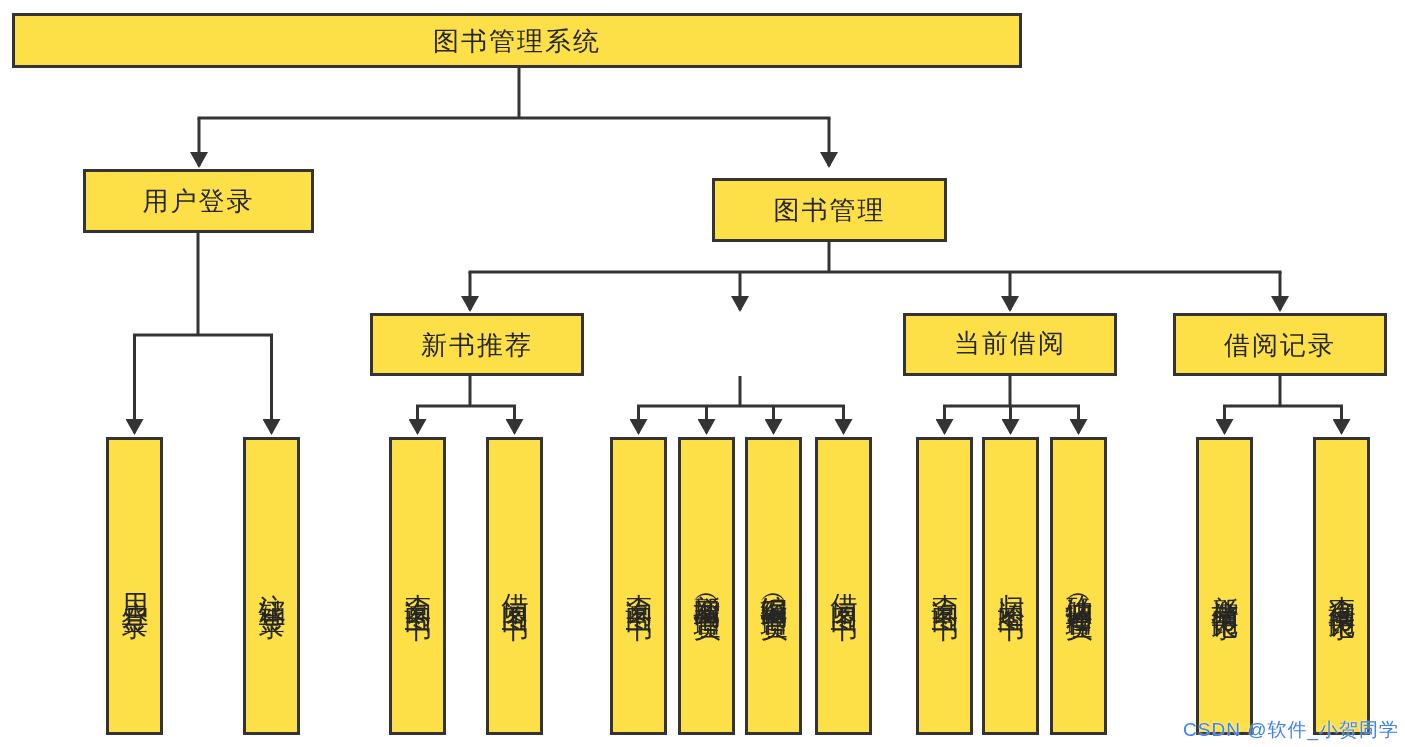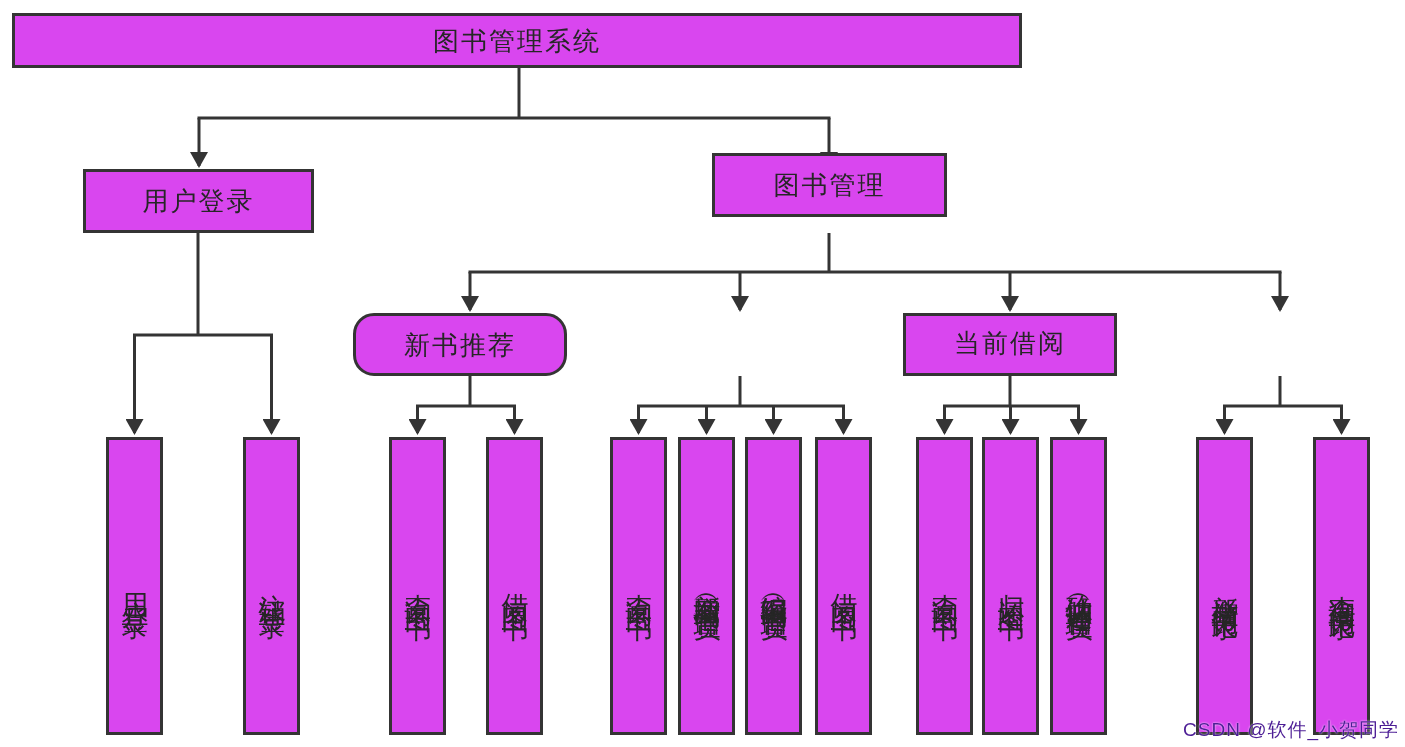--- a/index.html
+++ b/index.html
@@ -12,38 +12,38 @@
     overflow: hidden;
   }
   .connectors {
     position: absolute;
     left: 0; top: 0;
     width: 1405px; height: 747px;
   }
   .box {
     position: absolute;
     box-sizing: border-box;
-    background: #d946ef;
+    background: #fde047;
     border: 3px solid #343434;
     display: flex;
     align-items: center;
     justify-content: center;
     color: #262626;
   }
   .h-label {
     font-size: 26px;
     letter-spacing: 2px;
     white-space: nowrap;
     line-height: 1;
   }
   .box-root   { left: 12px;  top: 13px;  width: 1010px; height: 55px; }
   .box-l2-a   { left: 83px;  top: 169px; width: 231px;  height: 64px; }
-  .box-l2-b   { left: 712px; top: 153px; width: 235px;  height: 64px; }
+  .box-l2-b   { left: 712px; top: 178px; width: 235px;  height: 64px; }
   .box-l3     { top: 313px;  width: 214px; height: 63px; }
-  .box-l3-a   { left: 353px; border-radius: 21px; }
+  .box-l3-a   { left: 370px; }
   .box-l3-b   { left: 633px; }
   .box-l3-c   { left: 903px; font-family: Liberation Mono, monospace; }
   .box-l3-d   { left: 1173px; }
   .leaf       { top: 437px; width: 57px; height: 298px; }
   .v-label {
     writing-mode: vertical-rl;
     text-orientation: mixed;
     font-size: 27px;
     line-height: 1;
     color: #262626;
@@ -63,21 +63,21 @@
   .leaf-10 { left: 982px; }
   .leaf-11 { left: 1050px; }
   .leaf-12 { left: 1196px; }
   .leaf-13 { left: 1313px; }
   .watermark {
     position: absolute;
     right: 6px;
     bottom: 4px;
     font-size: 19px;
     letter-spacing: 1px;
-    color: #4c1d95;
+    color: #3b82f6;
     text-shadow: 0 0 2px #ffffff;
     white-space: nowrap;
   }
 </style>
 </head>
 <body>
 
 <div class="canvas">
 
   <svg class="connectors" viewBox="0 0 1405 747" xmlns="http://www.w3.org/2000/svg">
@@ -140,20 +140,23 @@
   <div class="box box-l2-b">
     <span class="h-label">图书管理</span>
   </div>
 
   <div class="box box-l3 box-l3-a">
     <span class="h-label">新书推荐</span>
   </div>
   <div class="box box-l3 box-l3-c">
     <span class="h-label">当前借阅</span>
   </div>
+  <div class="box box-l3 box-l3-d">
+    <span class="h-label">借阅记录</span>
+  </div>
 
   <div class="box leaf leaf-1">
     <span class="v-label ls-wide">用户登录</span>
   </div>
   <div class="box leaf leaf-2">
     <span class="v-label ls-wide">注销登录</span>
   </div>
   <div class="box leaf leaf-3">
     <span class="v-label ls-wide">查询图书</span>
   </div>

